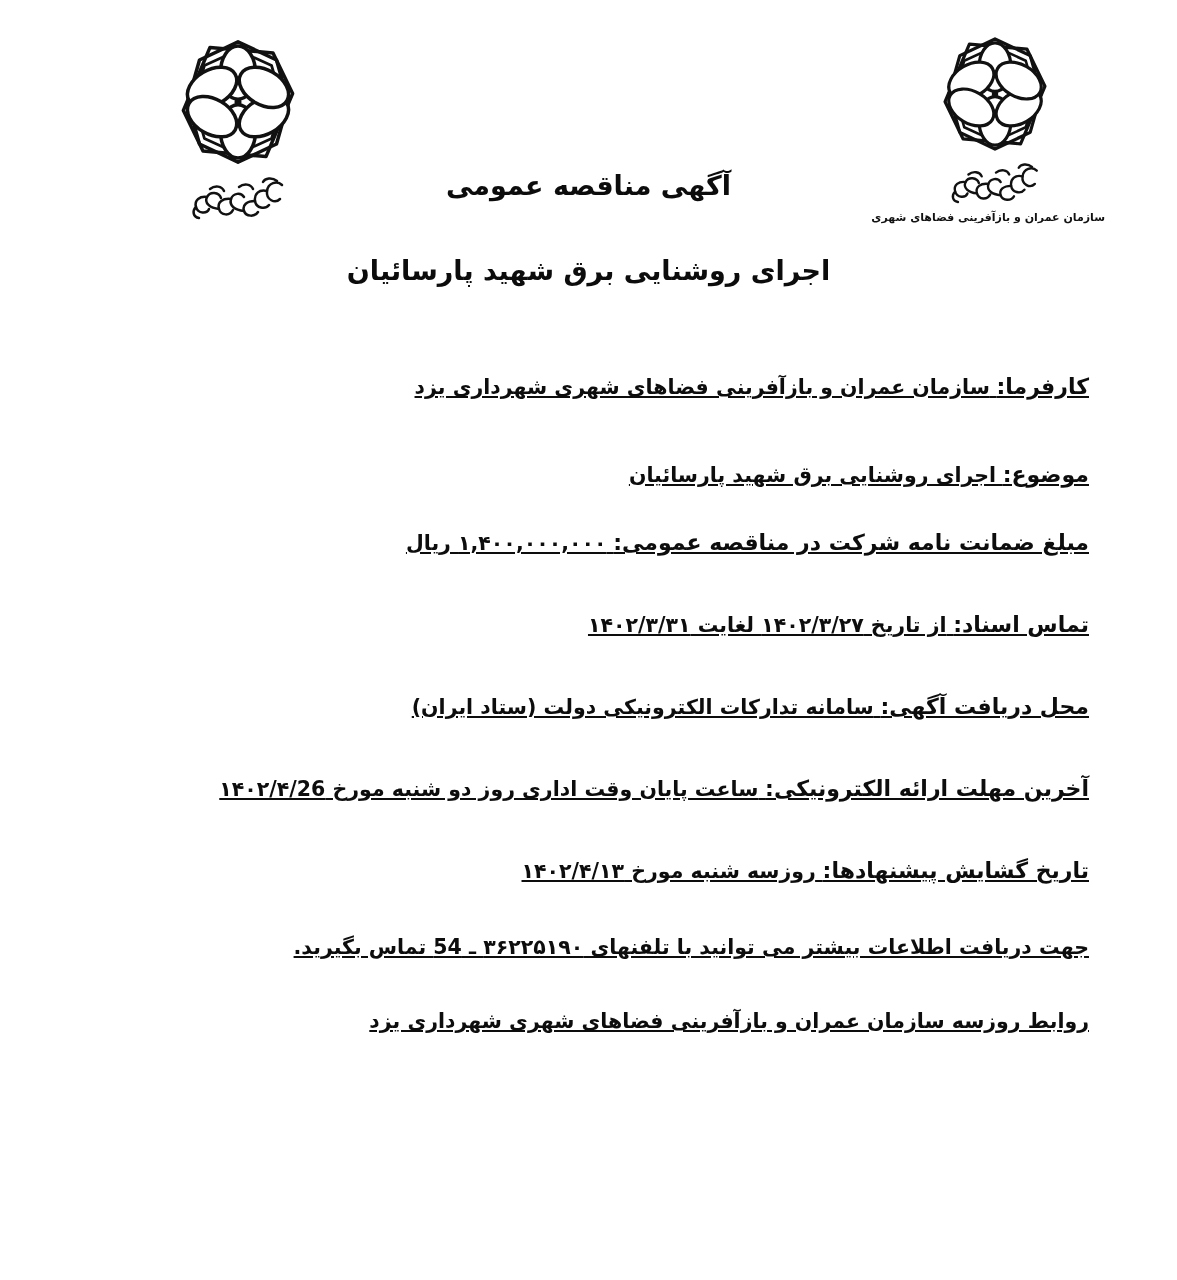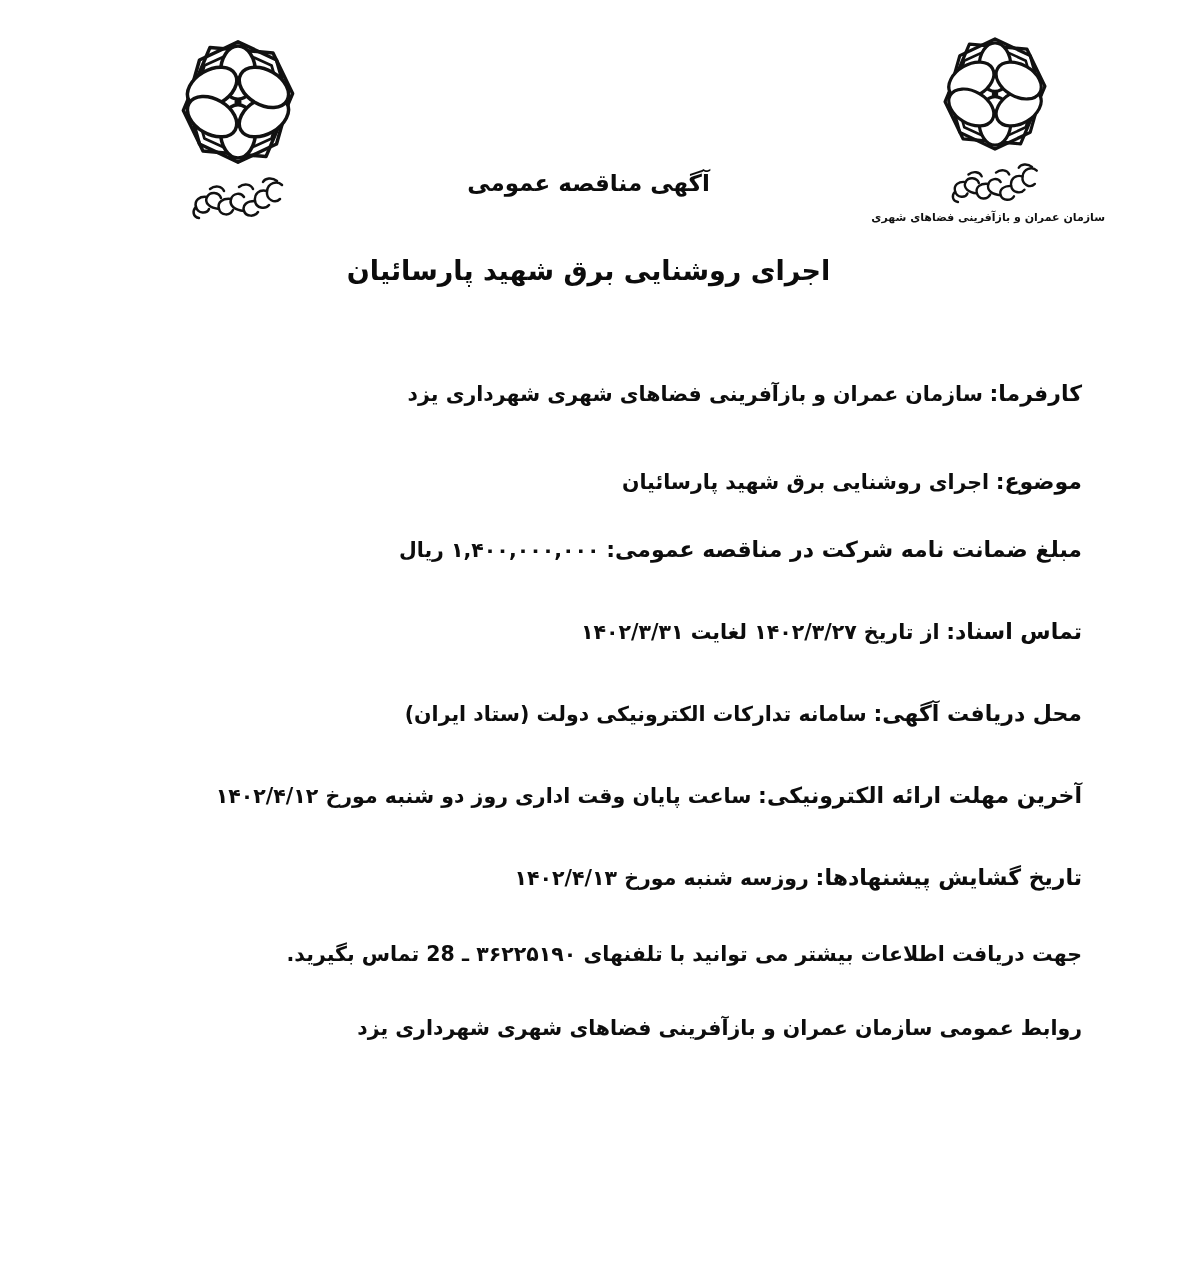--- a/index.html
+++ b/index.html
@@ -61,21 +61,21 @@
     direction: rtl;
   }
 
   
   .title-main {
     position: absolute;
     left: 0;
     right: 0;
     top: 170px;
     text-align: center;
-    font-size: 23px;
+    font-size: 27px;
     font-weight: 700;
     letter-spacing: -0.2px;
     direction: rtl;
   }
   .title-sub {
     position: absolute;
     left: 0;
     right: 0;
     top: 255px;
     text-align: center;
@@ -93,22 +93,23 @@
     left: 82px;
     direction: rtl;
   }
 
   .line {
     direction: rtl;
     text-align: right;
     font-size: 21px;
     line-height: 1.5;
     color: #0d0d0d;
-    margin: 13px;
+    margin: 6px;
     padding: 0;
+    text-decoration: underline;
   }
 
   .line .lbl {
     font-weight: 700;
     font-size: 22px;
   }
   .line .val {
     font-weight: 600;
     font-size: 20.5px;
   }
@@ -279,40 +280,40 @@
           <span class="lbl">محل دریافت آگهی:</span>
           <span class="val">سامانه تدارکات الکترونیکی دولت (ستاد ایران)</span>
         </p>
       </div>
     </div>
 
     <div class="row row-akharin">
       <div class="inner">
         <p class="line nowrap">
           <span class="lbl">آخرین مهلت ارائه الکترونیکی:</span>
-          <span class="val">ساعت پایان وقت اداری  روز دو شنبه مورخ ۱۴۰۲/۴/۱۲</span>
+          <span class="val">ساعت پایان وقت اداری  روز دو شنبه مورخ ۱۴۰۲/۴/26</span>
         </p>
       </div>
     </div>
 
     <div class="row row-tarikh">
       <div class="inner">
         <p class="line">
           <span class="lbl">تاریخ گشایش پیشنهادها:</span>
           <span class="val">روزسه شنبه مورخ ۱۴۰۲/۴/۱۳</span>
         </p>
       </div>
     </div>
 
     <div class="row row-info">
       <div class="inner">
-        <p class="line">جهت دریافت اطلاعات بیشتر می توانید با تلفنهای ۳۶۲۲۵۱۹۰ ـ 28 تماس بگیرید.</p>
+        <p class="line">جهت دریافت اطلاعات بیشتر می توانید با تلفنهای ۳۶۲۲۵۱۹۰ ـ 54 تماس بگیرید.</p>
       </div>
     </div>
 
     <div class="row row-footer">
       <div class="inner">
-        <p class="line">روابط عمومی سازمان عمران و بازآفرینی فضاهای شهری شهرداری یزد</p>
+        <p class="line">روابط روزسه سازمان عمران و بازآفرینی فضاهای شهری شهرداری یزد</p>
       </div>
     </div>
 
   </div>
 </div>
 
 </body></html>

